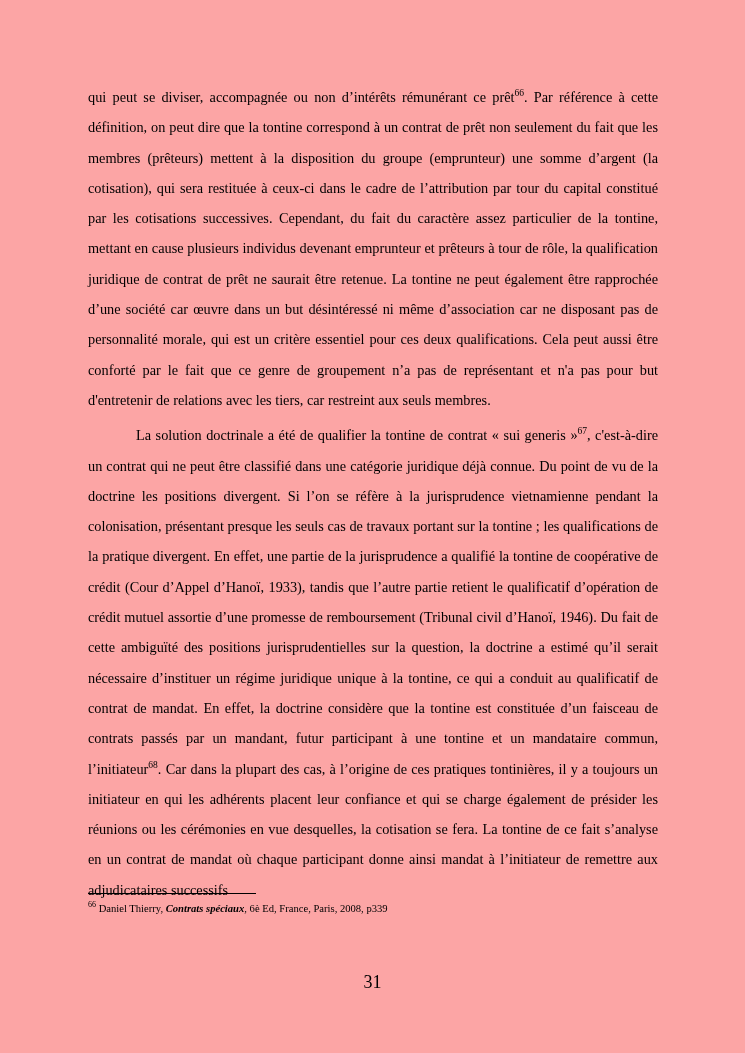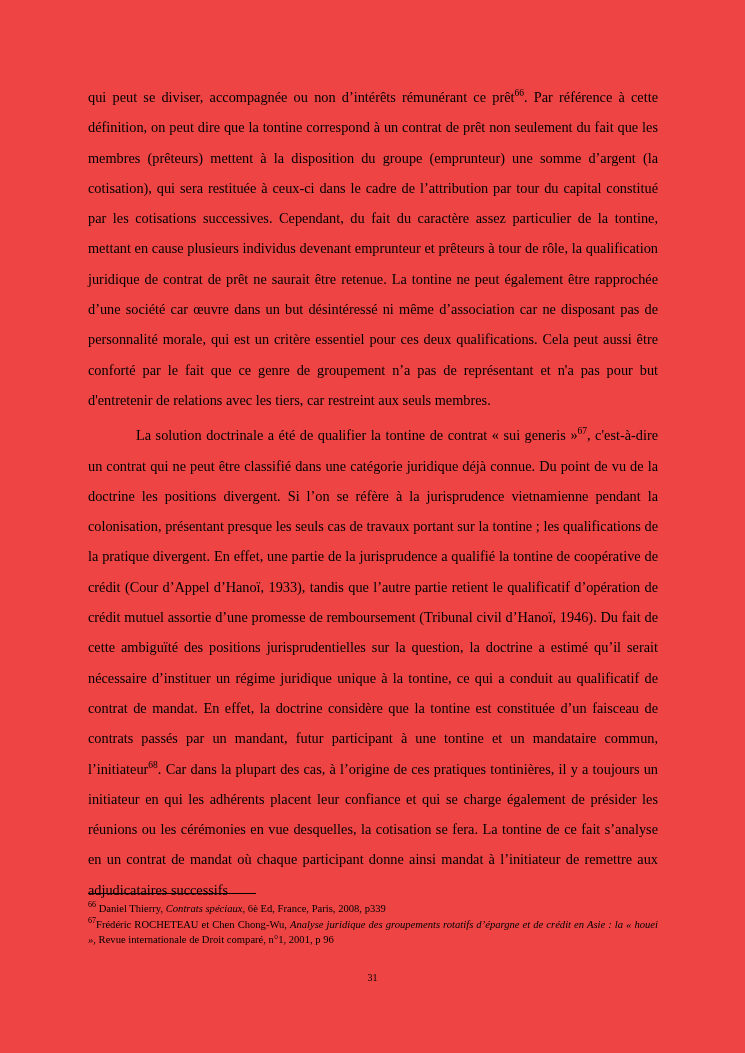--- a/index.html
+++ b/index.html
@@ -14,21 +14,21 @@
     color: #000000;
     position: relative;
     overflow: hidden;
   }
   .page {
     position: absolute;
     left: 0;
     top: 0;
     width: 745px;
     height: 1053px;
-    background: #ef4444;
+    background: #fca5a5;
   }
   .content {
     position: absolute;
     left: 88px;
     top: 82px;
     width: 570px;
   }
   p.body-par {
     margin: 0 0 0 0;
     font-size: 14.3px;
@@ -62,44 +62,44 @@
     margin-bottom: 7px;
   }
   .fn {
     font-size: 10.6px;
     line-height: 1.42;
     text-align: justify;
     margin: 0 0 1px 0;
   }
   .fn i {
     font-style: italic;
+    font-weight: bold;
   }
   .fn sup {
     font-size: 8px;
   }
   .page-number {
     position: absolute;
     left: 0;
     top: 972px;
     width: 745px;
     text-align: center;
-    font-size: 10px;
+    font-size: 18px;
   }
 </style>
 </head>
 <body>
 
 <div class="page">
 
   <div class="content">
     <p class="body-par" id="par-0"><span>qui peut se diviser, accompagnée ou non d’intérêts rémunérant ce prêt</span><sup>66</sup><span>. Par référence à cette définition, on peut dire que la tontine correspond à un contrat de prêt non seulement du fait que les membres (prêteurs) mettent à la disposition du groupe (emprunteur) une somme d’argent (la cotisation), qui sera restituée à ceux-ci dans le cadre de l’attribution par tour du capital constitué par les cotisations successives. Cependant, du fait du caractère assez particulier de la tontine, mettant en cause plusieurs individus devenant emprunteur et prêteurs à tour de rôle, la qualification juridique de contrat de prêt ne saurait être retenue. La tontine ne peut également être rapprochée d’une société car œuvre dans un but désintéressé ni même d’association car ne disposant pas de personnalité morale, qui est un critère essentiel pour ces deux qualifications. Cela peut aussi être conforté par le fait que ce genre de groupement n’a pas de représentant et n'a pas pour but d'entretenir de relations avec les tiers, car restreint aux seuls membres.</span></p>
     <p class="body-par" id="par-1"><span class="indent"></span><span>La solution doctrinale a été de qualifier la tontine de contrat « sui generis »</span><sup>67</sup><span>, c'est-à-dire un contrat qui ne peut être classifié dans une catégorie juridique déjà connue.  Du point de vu de la doctrine les positions divergent. Si l’on se réfère à la jurisprudence vietnamienne pendant la colonisation, présentant presque les seuls cas de travaux portant sur la tontine ; les qualifications de la pratique divergent. En effet, une partie de la jurisprudence a qualifié la tontine de coopérative de crédit (Cour d’Appel d’Hanoï, 1933), tandis que l’autre partie retient le qualificatif d’opération de crédit mutuel assortie d’une promesse de remboursement (Tribunal civil d’Hanoï, 1946). Du fait de cette ambiguïté des positions jurisprudentielles sur la question, la doctrine a estimé qu’il serait nécessaire d’instituer un régime juridique unique à la tontine, ce qui a conduit au qualificatif de contrat de mandat. En effet, la doctrine considère que la tontine est constituée d’un faisceau de contrats passés par un mandant, futur participant à une tontine et un mandataire commun, l’initiateur</span><sup>68</sup><span>. Car dans la plupart des cas, à l’origine de ces pratiques tontinières, il y a toujours un initiateur en qui les adhérents placent leur confiance et qui se charge également de présider les réunions ou les cérémonies en vue desquelles, la cotisation se fera. La tontine de ce fait s’analyse en un contrat de mandat où chaque participant donne ainsi mandat à l’initiateur de remettre aux adjudicataires successifs</span></p>
   </div>
 
   <div class="footnotes">
     <div class="fn-rule"></div>
     <p class="fn" id="fn-0"><sup>66</sup><span> Daniel Thierry, </span><i>Contrats spéciaux</i><span>, 6è Ed, France, Paris, 2008, p339</span></p>
-    <p class="fn" id="fn-1"><sup>67</sup><span>Frédéric ROCHETEAU et Chen Chong-Wu, </span><i>Analyse juridique des groupements rotatifs d’épargne et de crédit en Asie : la « houei »</i><span>, Revue internationale de Droit comparé, n°1, 2001, p 96</span></p>
   </div>
 
   <div class="page-number">31</div>
 
 </div>
 
 </body></html>

